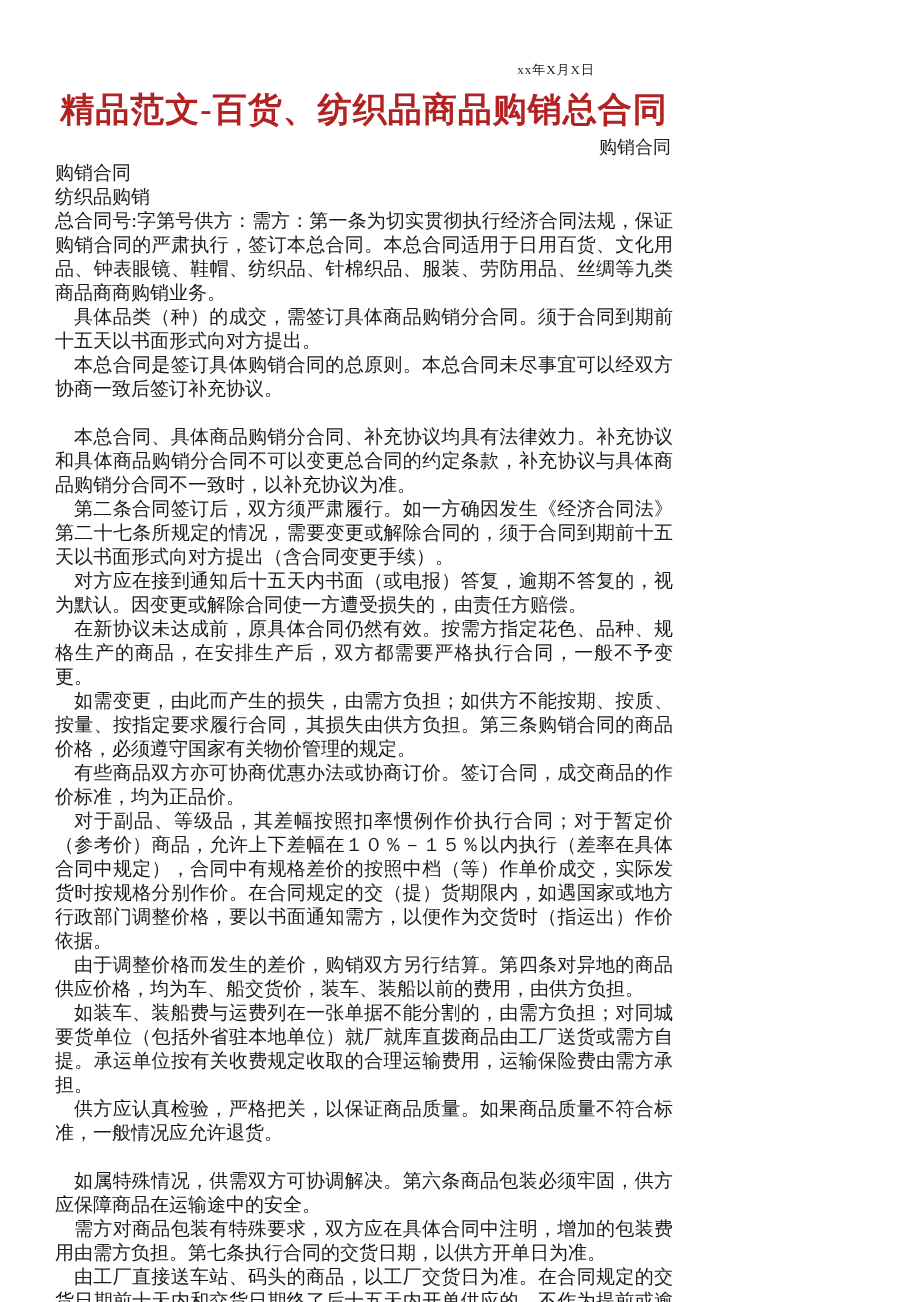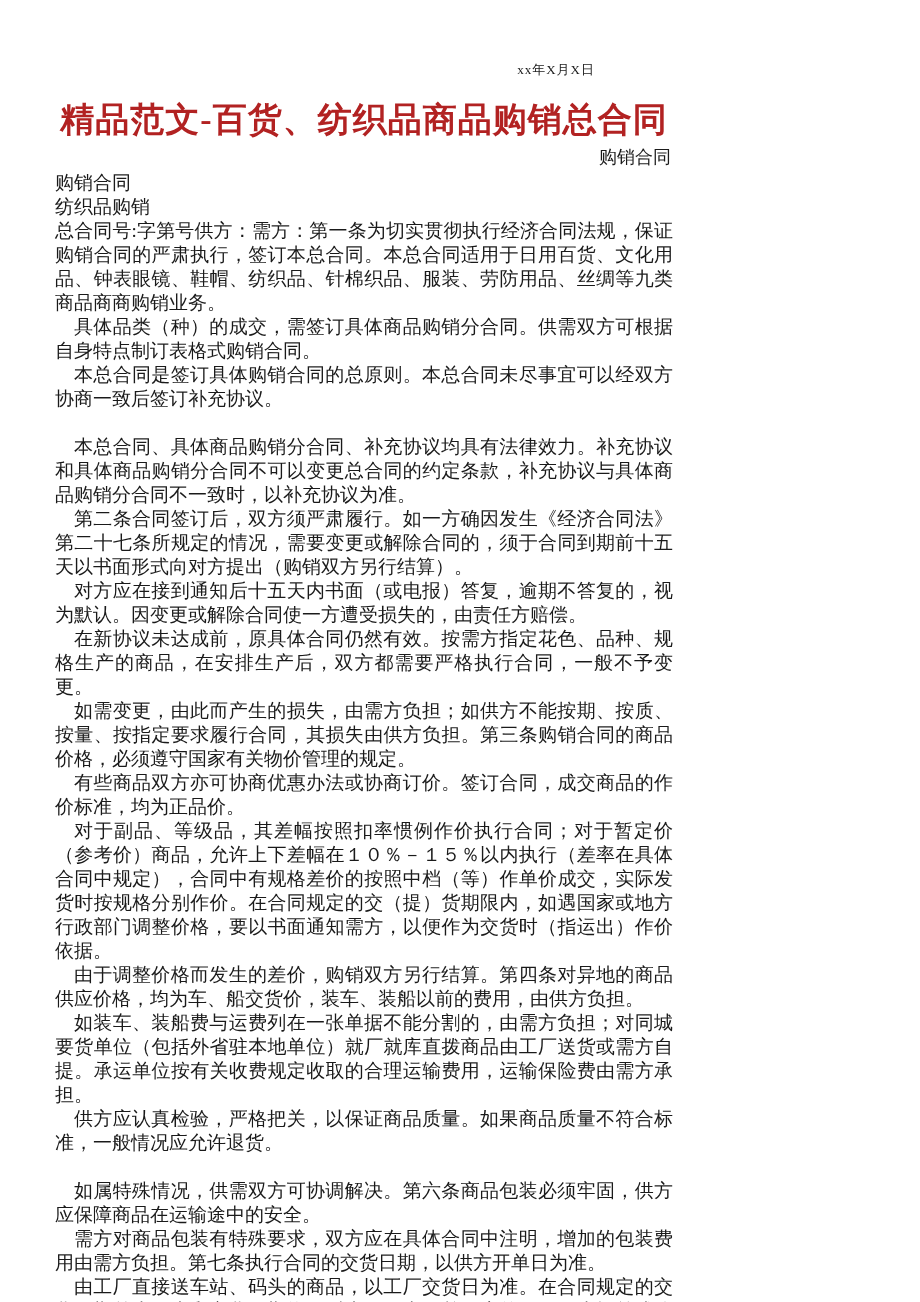--- a/index.html
+++ b/index.html
@@ -22,21 +22,21 @@
   }
   .date-line {
     padding-top: 62px;
     padding-right: 133px;
     text-align: right;
     font-size: 13px;
     line-height: 16px;
     letter-spacing: 1px;
   }
   .doc-title {
-    margin: 20px 30px 0 30px;
+    margin: 10px 30px 0 30px;
     text-align: center;
     font-size: 34px;
     line-height: 44px;
     font-weight: bold;
     color: var(--title-color, #b22222);
     letter-spacing: 1px;
   }
   .subtitle-right {
     margin-top: 3px;
     padding-right: 57px;
@@ -64,25 +64,25 @@
   <div class="date-line">xx年X月X日</div>
 
   <h1 class="doc-title">精品范文-百货、纺织品商品购销总合同</h1>
 
   <div class="subtitle-right">购销合同</div>
 
   <div class="content" id="content">
       <p>购销合同</p>
       <p>纺织品购销</p>
       <p>总合同号:字第号供方：需方：第一条为切实贯彻执行经济合同法规，保证购销合同的严肃执行，签订本总合同。本总合同适用于日用百货、文化用品、钟表眼镜、鞋帽、纺织品、针棉织品、服装、劳防用品、丝绸等九类商品商商购销业务。</p>
-      <p class="indent">具体品类（种）的成交，需签订具体商品购销分合同。供需双方可根据自身特点制订表格式购销合同。</p>
+      <p class="indent">具体品类（种）的成交，需签订具体商品购销分合同。须于合同到期前十五天以书面形式向对方提出。</p>
       <p class="indent">本总合同是签订具体购销合同的总原则。本总合同未尽事宜可以经双方协商一致后签订补充协议。</p>
       <p class="blank"></p>
       <p class="indent">本总合同、具体商品购销分合同、补充协议均具有法律效力。补充协议和具体商品购销分合同不可以变更总合同的约定条款，补充协议与具体商品购销分合同不一致时，以补充协议为准。</p>
-      <p class="indent">第二条合同签订后，双方须严肃履行。如一方确因发生《经济合同法》第二十七条所规定的情况，需要变更或解除合同的，须于合同到期前十五天以书面形式向对方提出（购销双方另行结算）。</p>
+      <p class="indent">第二条合同签订后，双方须严肃履行。如一方确因发生《经济合同法》第二十七条所规定的情况，需要变更或解除合同的，须于合同到期前十五天以书面形式向对方提出（含合同变更手续）。</p>
       <p class="indent">对方应在接到通知后十五天内书面（或电报）答复，逾期不答复的，视为默认。因变更或解除合同使一方遭受损失的，由责任方赔偿。</p>
       <p class="indent">在新协议未达成前，原具体合同仍然有效。按需方指定花色、品种、规格生产的商品，在安排生产后，双方都需要严格执行合同，一般不予变更。</p>
       <p class="indent">如需变更，由此而产生的损失，由需方负担；如供方不能按期、按质、按量、按指定要求履行合同，其损失由供方负担。第三条购销合同的商品价格，必须遵守国家有关物价管理的规定。</p>
       <p class="indent">有些商品双方亦可协商优惠办法或协商订价。签订合同，成交商品的作价标准，均为正品价。</p>
       <p class="indent">对于副品、等级品，其差幅按照扣率惯例作价执行合同；对于暂定价（参考价）商品，允许上下差幅在１０％－１５％以内执行（差率在具体合同中规定），合同中有规格差价的按照中档（等）作单价成交，实际发货时按规格分别作价。在合同规定的交（提）货期限内，如遇国家或地方行政部门调整价格，要以书面通知需方，以便作为交货时（指运出）作价依据。</p>
       <p class="indent">由于调整价格而发生的差价，购销双方另行结算。第四条对异地的商品供应价格，均为车、船交货价，装车、装船以前的费用，由供方负担。</p>
       <p class="indent">如装车、装船费与运费列在一张单据不能分割的，由需方负担；对同城要货单位（包括外省驻本地单位）就厂就库直拨商品由工厂送货或需方自提。承运单位按有关收费规定收取的合理运输费用，运输保险费由需方承担。</p>
       <p class="indent">供方应认真检验，严格把关，以保证商品质量。如果商品质量不符合标准，一般情况应允许退货。</p>
       <p class="blank"></p>
       <p class="indent">如属特殊情况，供需双方可协调解决。第六条商品包装必须牢固，供方应保障商品在运输途中的安全。</p>

